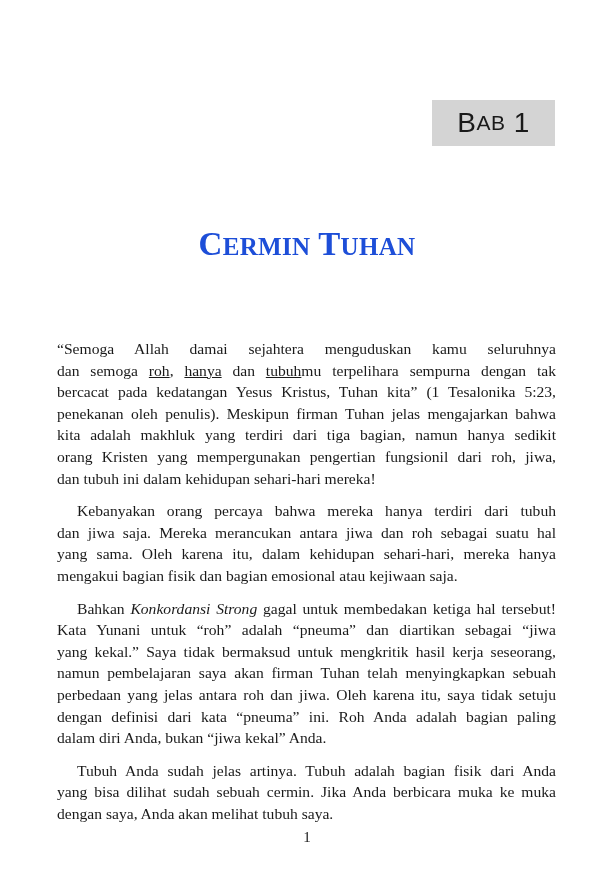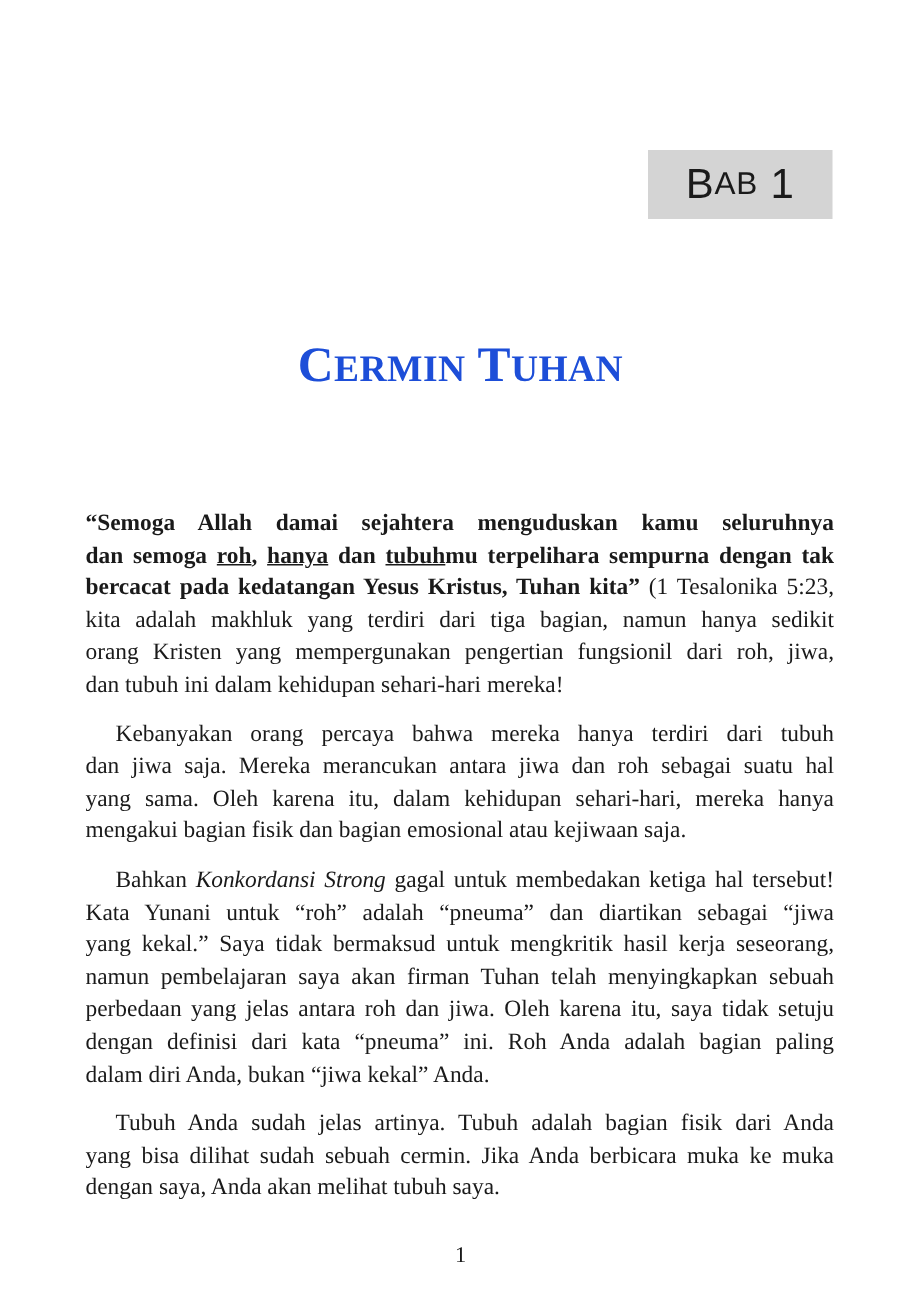--- a/index.html
+++ b/index.html
@@ -13,41 +13,42 @@
     .title {
       position: absolute; left: 0; top: 226px; width: 614px; text-align: center;
       font-family: "Liberation Serif", serif; font-weight: bold; font-size: 33px; color: #1d4ed8; letter-spacing: 0.3px;
     }
     .title .sc { font-size: 25px; }
     .body-text { position: absolute; left: 57px; width: 499px; top: 338px; font-size: 15.6px; line-height: 21.6px; }
     .line { display: block; text-align: justify; text-align-last: justify; white-space: nowrap; height: 21.6px; }
     .line.last { text-align-last: left; }
     .line.indent { text-indent: 20px; }
     .para { margin-bottom: 11px; }
-    .bold { font-weight: bold; }
+    .bold { font-weight: normal; }
     .u { text-decoration: underline; }
     .ital { font-style: italic; }
     .page-num { position: absolute; left: 0; width: 614px; top: 829px; text-align: center; font-size: 15px; }
   </style>
 </head>
 <body>
 
 <div class="chapter-box">
   <span>B</span><span class="sc">AB</span>&nbsp;<span>1</span>
 </div>
 
 <div class="title">
   <span>C</span><span class="sc">ERMIN</span> <span>T</span><span class="sc">UHAN</span>
 </div>
 
 <div class="body-text">
   <div class="para">
     <span class="line bold">“Semoga Allah damai sejahtera menguduskan kamu seluruhnya</span>
     <span class="line bold"><span>dan semoga </span><span class="u">roh</span><span>, </span><span class="u">hanya</span><span> dan </span><span class="u">tubuh</span><span>mu terpelihara sempurna dengan tak</span></span>
     <span class="line"><span class="bold">bercacat pada kedatangan Yesus Kristus, Tuhan kita”</span><span> (1 Tesalonika 5:23,</span></span>
+    <span class="line">penekanan oleh penulis). Meskipun firman Tuhan jelas mengajarkan bahwa</span>
     <span class="line">kita adalah makhluk yang terdiri dari tiga bagian, namun hanya sedikit</span>
     <span class="line">orang Kristen yang mempergunakan pengertian fungsionil dari roh, jiwa,</span>
     <span class="line last">dan tubuh ini dalam kehidupan sehari-hari mereka!</span>
   </div>
 
   <div class="para">
     <span class="line indent">Kebanyakan orang percaya bahwa mereka hanya terdiri dari tubuh</span>
     <span class="line">dan jiwa saja. Mereka merancukan antara jiwa dan roh sebagai suatu hal</span>
     <span class="line">yang sama. Oleh karena itu, dalam kehidupan sehari-hari, mereka hanya</span>
     <span class="line last">mengakui bagian fisik dan bagian emosional atau kejiwaan saja.</span>

